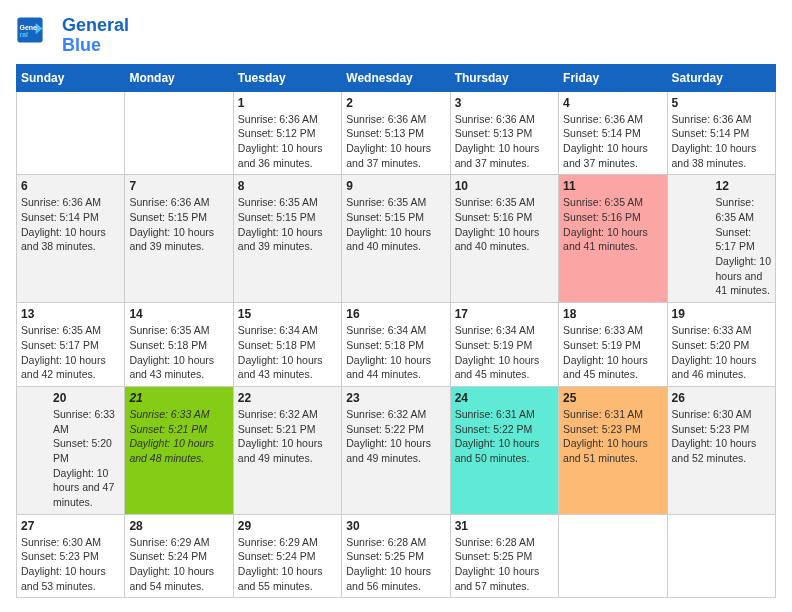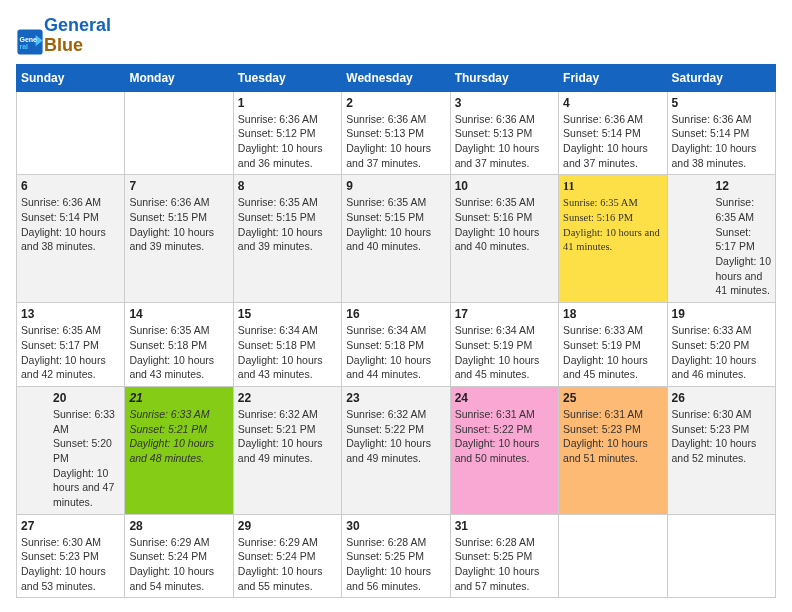--- a/index.html
+++ b/index.html
@@ -11,22 +11,22 @@
       padding: 16px;
     }
     .header-area {
       display: flex;
       align-items: flex-start;
       justify-content: space-between;
       margin-bottom: 8px;
     }
     .logo {
       display: flex;
-      align-items: flex-end;
-      gap: 0;
+      align-items: flex-start;
+      gap: 18px;
     }
     .logo-text {
       font-size: 18px;
       font-weight: bold;
       color: #1a1a2e;
       line-height: 1.1;
     }
     .logo-text span {
       color: #1565c0;
     }
@@ -96,21 +96,21 @@
       <rect x="2" y="2" width="36" height="36" rx="4" fill="#1565c0"></rect>
       <polygon points="28,10 38,18 28,26" fill="#4fc3f7"></polygon>
       <text x="5" y="20" font-size="10" fill="white" font-weight="bold" font-family="Arial">Gene</text>
       <text x="5" y="30" font-size="10" fill="#4fc3f7" font-weight="bold" font-family="Arial">ral</text>
     </svg>
     <div>
       <div class="logo-text">
         <span>General</span>
       </div>
       <div class="logo-text">
-        <span style="color:#a16207;">Blue</span>
+        <span style="color:#3b82f6;">Blue</span>
       </div>
     </div>
   </div>
   <div class="title-area">
     <div class="month-title"></div>
     <div class="location-title"></div>
   </div>
 </div>
 
 <table class="calendar">
@@ -184,21 +184,21 @@
           <div class="day-info" style="white-space: pre-line;">Sunrise: 6:35 AM
 Sunset: 5:15 PM
 Daylight: 10 hours and 40 minutes.</div>
         </td>
         <td style="background: rgb(242, 242, 242);">
           <div class="day-number">10</div>
           <div class="day-info" style="white-space: pre-line;">Sunrise: 6:35 AM
 Sunset: 5:16 PM
 Daylight: 10 hours and 40 minutes.</div>
         </td>
-        <td style="background: #fde047; font-family: Liberation Serif, serif;">
+        <td style="background: #fca5a5;">
           <div class="day-number">11</div>
           <div class="day-info" style="white-space: pre-line;">Sunrise: 6:35 AM
 Sunset: 5:16 PM
 Daylight: 10 hours and 41 minutes.</div>
         </td>
         <td style="background: rgb(242, 242, 242); padding-left: 48px;">
           <div class="day-number">12</div>
           <div class="day-info" style="white-space: pre-line;">Sunrise: 6:35 AM
 Sunset: 5:17 PM
 Daylight: 10 hours and 41 minutes.</div>
@@ -266,21 +266,21 @@
           <div class="day-info" style="white-space: pre-line;">Sunrise: 6:32 AM
 Sunset: 5:21 PM
 Daylight: 10 hours and 49 minutes.</div>
         </td>
         <td style="background: rgb(242, 242, 242);">
           <div class="day-number">23</div>
           <div class="day-info" style="white-space: pre-line;">Sunrise: 6:32 AM
 Sunset: 5:22 PM
 Daylight: 10 hours and 49 minutes.</div>
         </td>
-        <td style="background: #f9a8d4;">
+        <td style="background: #5eead4;">
           <div class="day-number">24</div>
           <div class="day-info" style="white-space: pre-line;">Sunrise: 6:31 AM
 Sunset: 5:22 PM
 Daylight: 10 hours and 50 minutes.</div>
         </td>
         <td style="background: #fdba74;">
           <div class="day-number">25</div>
           <div class="day-info" style="white-space: pre-line;">Sunrise: 6:31 AM
 Sunset: 5:23 PM
 Daylight: 10 hours and 51 minutes.</div>

